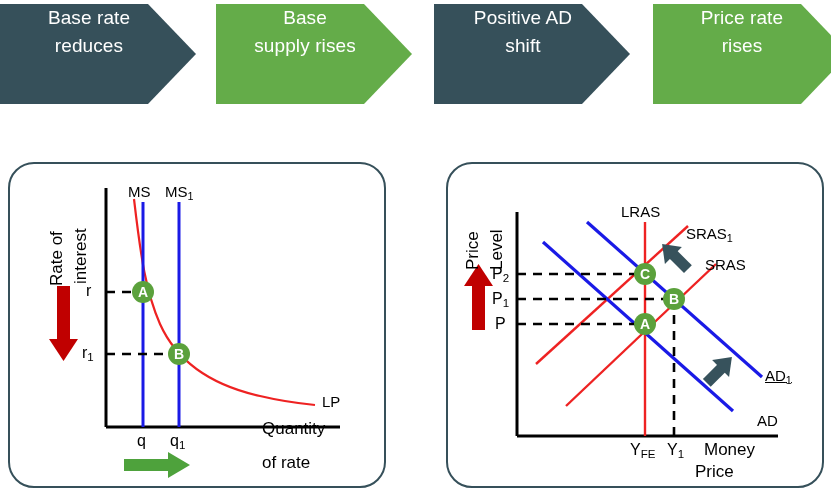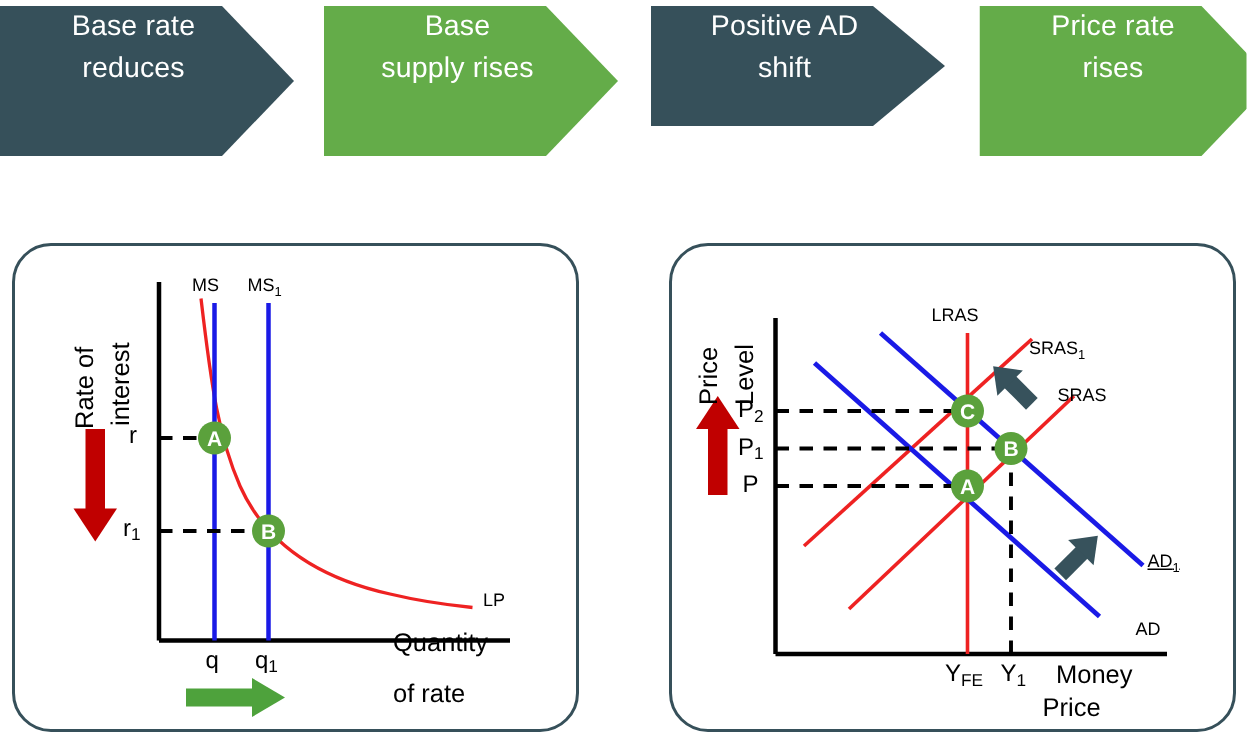--- a/index.html
+++ b/index.html
@@ -68,21 +68,21 @@
     top: 3px;
   }
   .lbl.rot {
     transform: rotate(-90deg);
     transform-origin: left top;
   }
   .axis-name {
     font-size: 17px;
   }
   .curve-name {
-    font-size: 12px;
+    font-size: 15px;
   }
   .tick-name {
     font-size: 16px;
     font-weight: normal;
   }
   .node-letter {
     position: absolute;
     color: #ffffff;
     font-size: 14px;
     font-weight: bold;
@@ -105,21 +105,21 @@
   </div>
 
   <div class="chev" style="left:216px; top:4px; width:196px; height:100px;">
     <svg class="cshape" viewBox="0 0 196 100" preserveAspectRatio="none">
       <polygon points="0,0 148,0 196,50 148,100 0,100" fill="#64ac49"></polygon>
     </svg>
     <span class="ctext">Base
 supply rises</span>
   </div>
 
-  <div class="chev" style="left:434px; top:4px; width:196px; height:80px;">
+  <div class="chev" style="left:434px; top:4px; width:196px; height:100px;">
     <svg class="cshape" viewBox="0 0 196 100" preserveAspectRatio="none">
       <polygon points="0,0 148,0 196,50 148,100 0,100" fill="#36505a"></polygon>
     </svg>
     <span class="ctext">Positive AD
 shift</span>
   </div>
 
   <div class="chev" style="left:653px; top:4px; width:196px; height:100px;">
     <svg class="cshape" viewBox="0 0 196 100" preserveAspectRatio="none">
       <polygon points="0,0 148,0 196,50 148,100 0,100" fill="#64ac49"></polygon>

